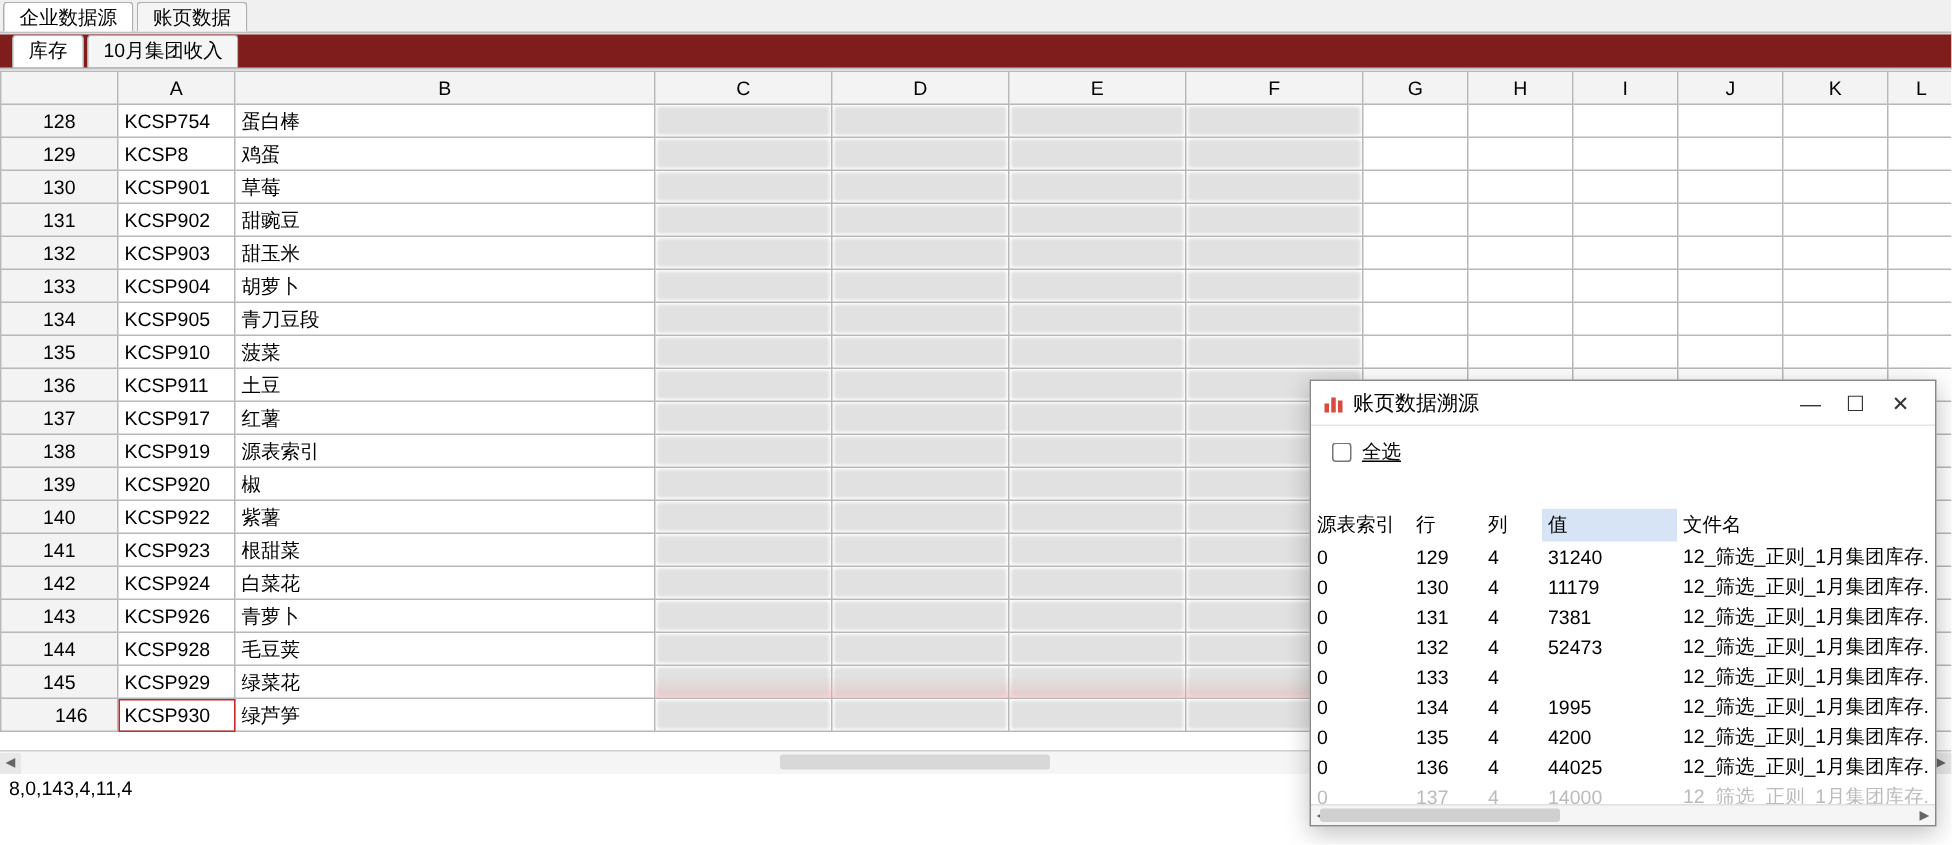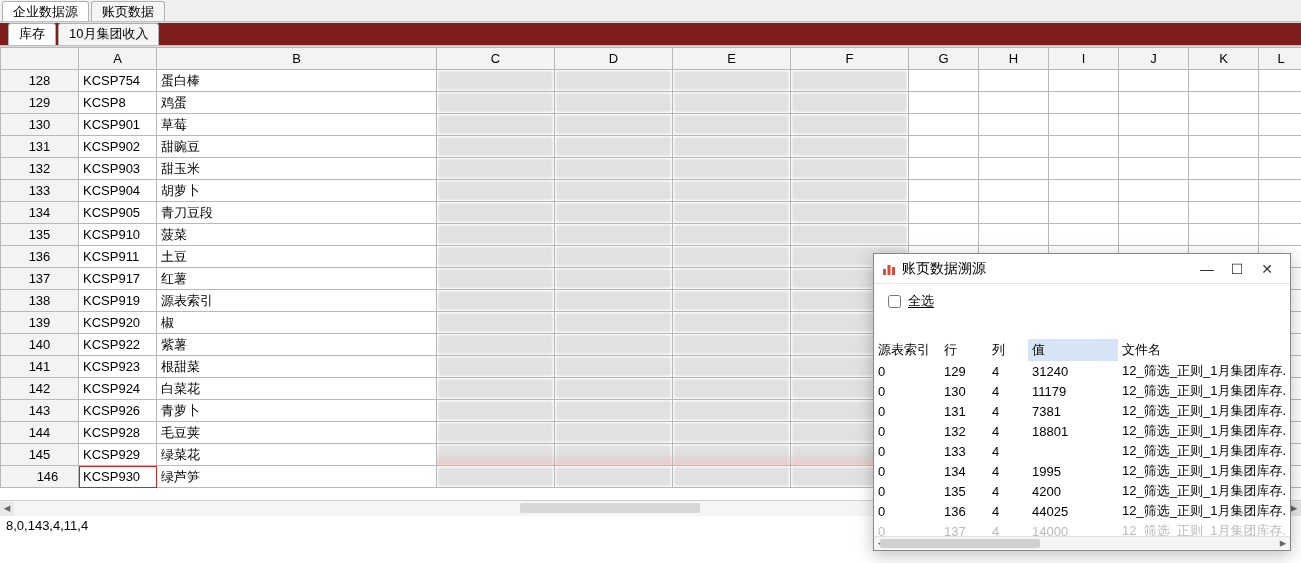--- a/index.html
+++ b/index.html
@@ -476,21 +476,21 @@
               <td>0</td>
               <td>131</td>
               <td>4</td>
               <td>7381</td>
               <td>12_筛选_正则_1月集团库存.</td>
             </tr>
             <tr>
               <td>0</td>
               <td>132</td>
               <td>4</td>
-              <td>18801</td>
+              <td>52473</td>
               <td>12_筛选_正则_1月集团库存.</td>
             </tr>
             <tr>
               <td>0</td>
               <td>133</td>
               <td>4</td>
               <td></td>
               <td>12_筛选_正则_1月集团库存.</td>
             </tr>
             <tr>

